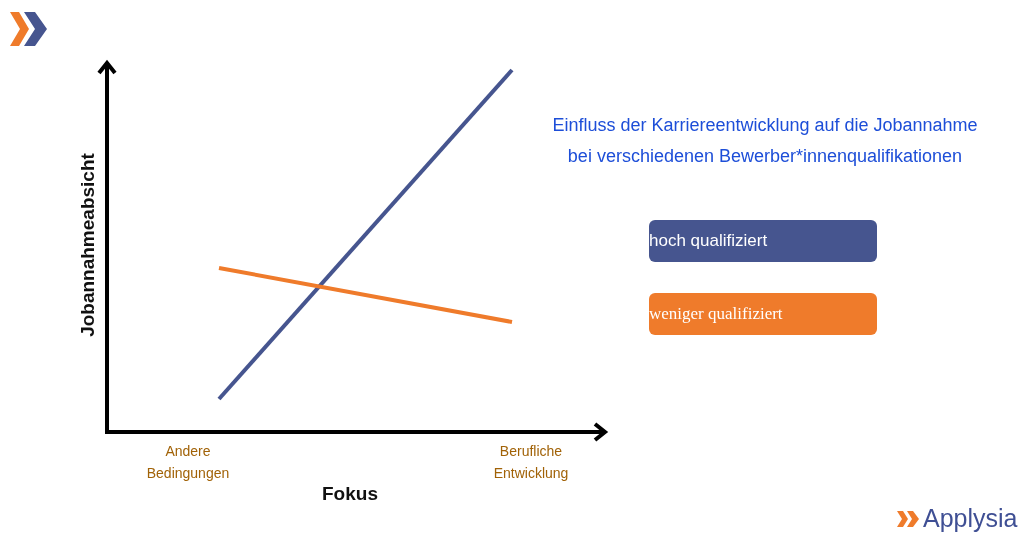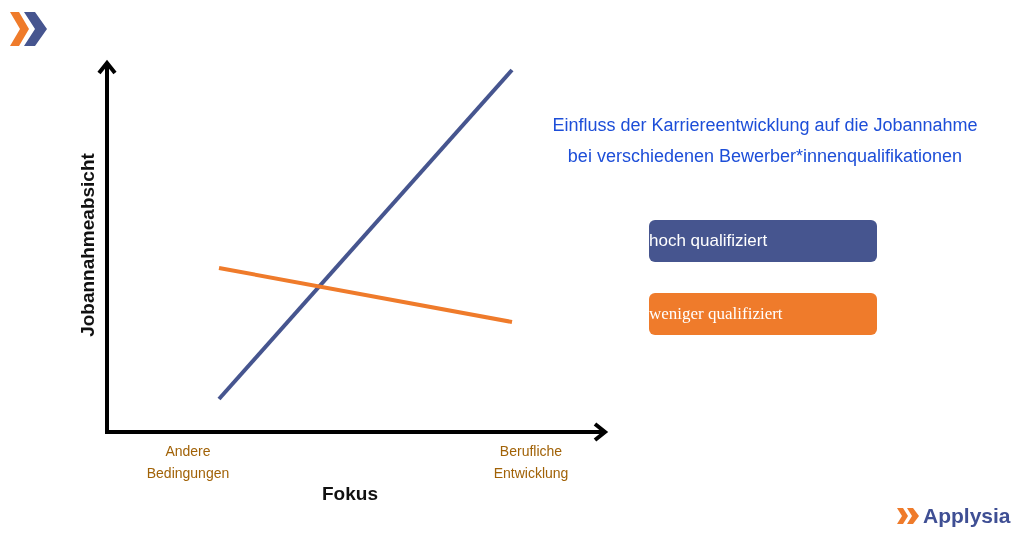--- a/index.html
+++ b/index.html
@@ -10,21 +10,21 @@
   .xtick { position:absolute; text-align:center; font-size:14px; line-height:22px; color:#a16207; white-space:pre-line; }
   .xtick.left { left:120px; width:136px; top:440px; }
   .xtick.right { left:465px; width:132px; top:440px; }
   .xlabel { position:absolute; left:322px; top:455px; font-weight:bold; font-size:19px; color:#111;margin-top:28px; }
   .title { position:absolute; left:540px; width:450px; top:110px; text-align:center; font-size:18px; line-height:31px; color:#1d4ed8; }
   .legend-btn { position:absolute; left:649px; width:228px; height:42px; border-radius:6px; color:#fff; font-size:17px; display:flex; align-items:center; justify-content:flex-start; }
   .legend-btn.high { top:220px; }
   .legend-btn.low { top:293px;font-family:Liberation Serif, serif; }
   .brand { position:absolute; left:897px; top:504px; display:flex; align-items:center; }
   .brand-icon { width:24px; height:20px; }
-  .brand-text { font-weight:bold; font-size:21px; color:#3f4f94; margin-left:2px; }
+  .brand-text { font-weight:normal; font-size:25px; color:#3f4f94; margin-left:2px; }
 </style>
 </head>
 <body>
 
 <svg class="logo-top" viewBox="0 0 38 34">
   <polygon points="0,0 9,0 19,17 9,34 0,34 10,17" fill="#ef7b2b"></polygon>
   <polygon points="14,0 25,0 37,17 25,34 14,34 25,17" fill="#46558f"></polygon>
 </svg>
 
 <svg class="chart-svg" viewBox="0 0 1024 535">

